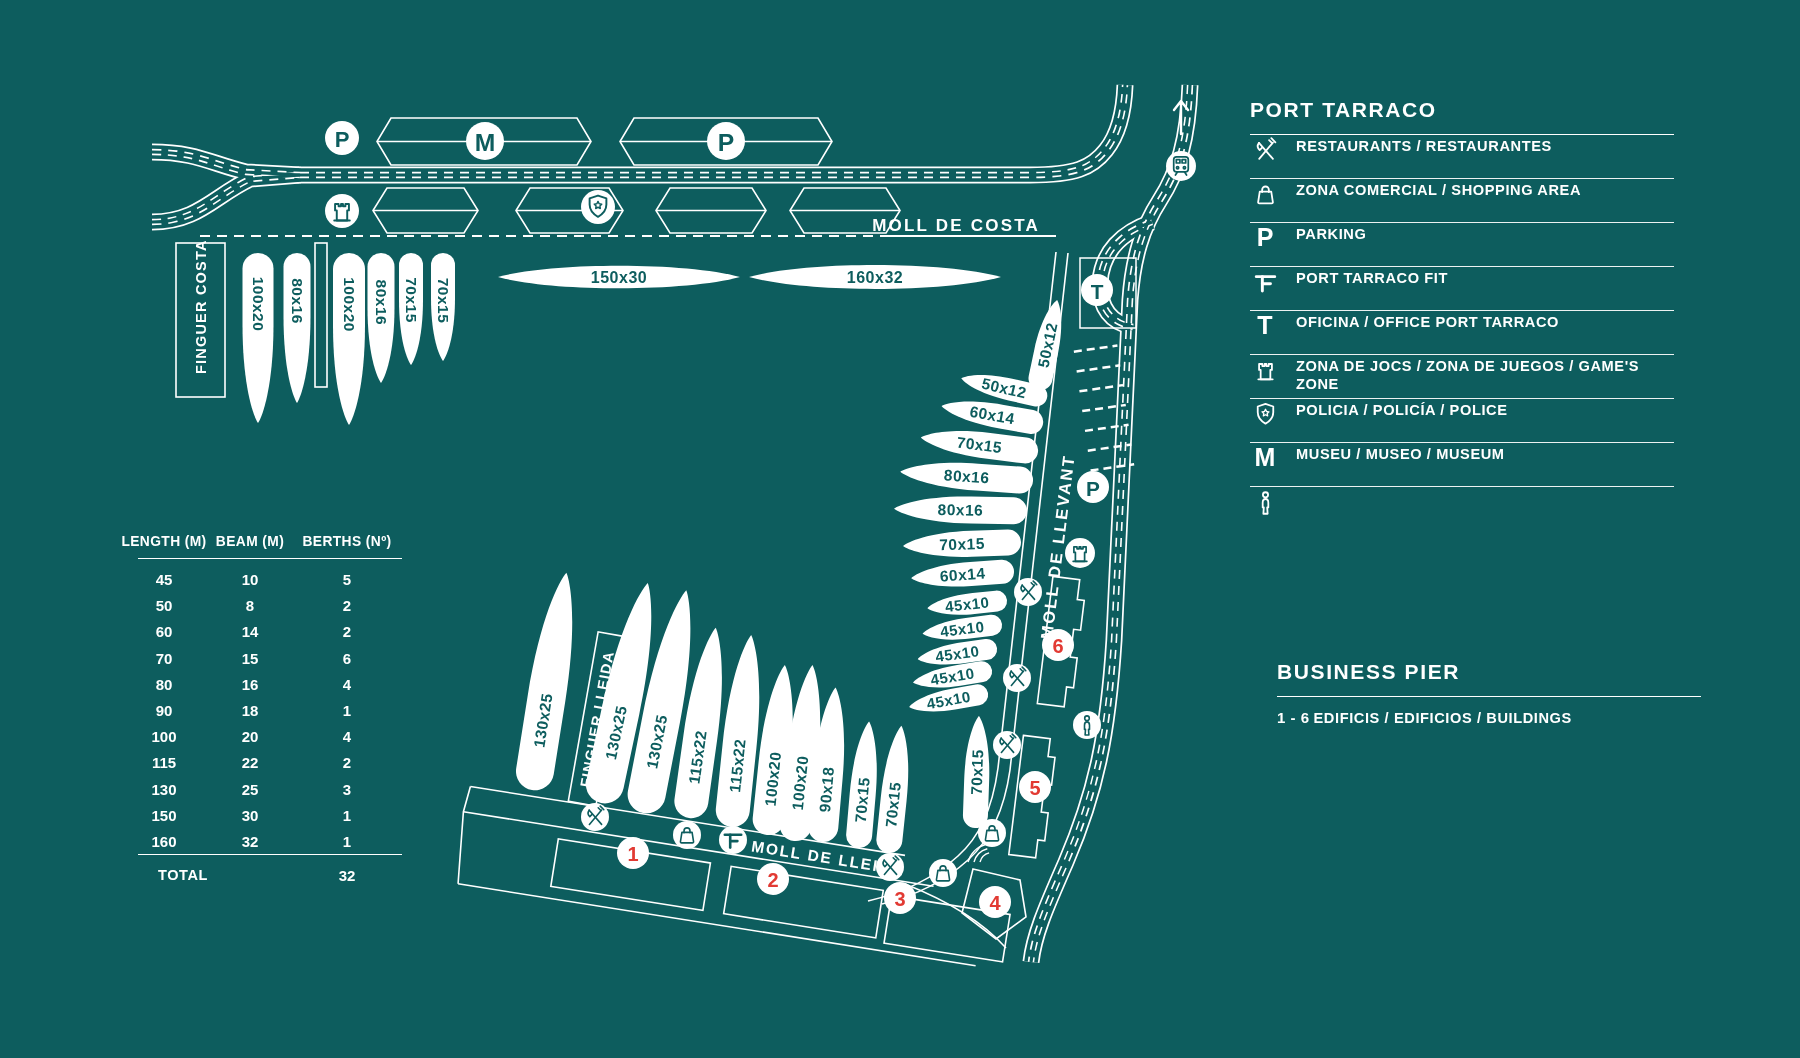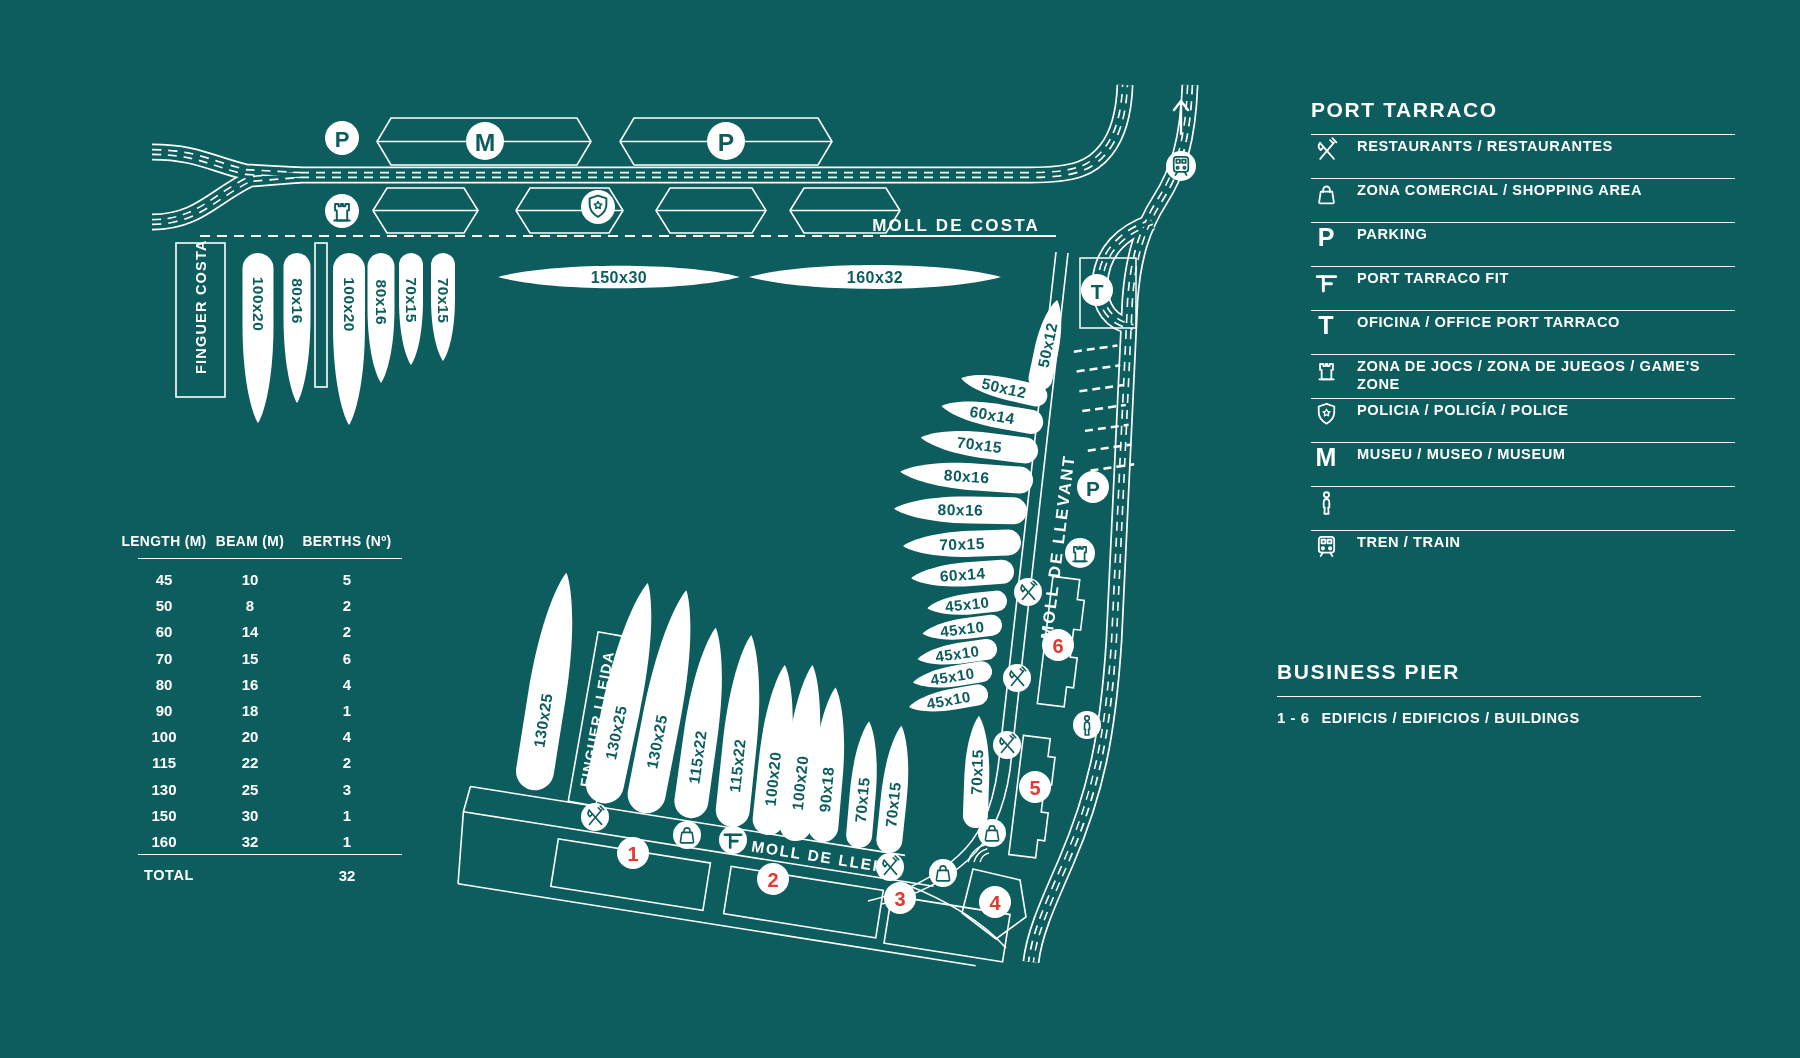--- a/index.html
+++ b/index.html
@@ -1,44 +1,44 @@
 <!DOCTYPE html>
 <html><head>
 <meta charset="utf-8">
 <style>
   html,body{margin:0;padding:0;background:#0d5d5e;}
   #stage{position:relative;width:1800px;height:1058px;background:#0d5d5e;overflow:hidden;
          font-family:"Liberation Sans",sans-serif;color:#fff;}
   #map-svg{position:absolute;left:0;top:0;font-family:"Liberation Sans",sans-serif;}
 
   
-  .legend{position:absolute;left:1311px;top:98px;width:424px;}
+  .legend{position:absolute;left:1250px;top:98px;width:424px;}
   .legend-title{font-size:21px;font-weight:700;letter-spacing:1.6px;
                 padding-bottom:12px;border-bottom:1.4px solid #fff;}
   .legend-row{display:flex;align-items:flex-start;gap:16px;min-height:39px;
               border-bottom:1.4px solid rgba(255,255,255,.92);padding:2px 0;}
   .legend-row:last-child{border-bottom:none;}
   .legend-icon{width:30px;display:flex;justify-content:center;align-items:center;flex:0 0 30px;}
   .legend-letter{font-size:25px;font-weight:800;line-height:1;}
   .legend-label{font-size:14.6px;font-weight:600;letter-spacing:.6px;line-height:1.25;}
 
   
   .bp{position:absolute;left:1277px;top:660px;width:424px;}
-  .bp-row{display:flex;gap:12px;align-items:baseline;padding-top:12px;}
+  .bp-row{display:flex;gap:4px;align-items:baseline;padding-top:12px;}
   .bp-range{font-size:15px;font-weight:800;letter-spacing:.5px;}
   .bp-label{font-size:14.6px;font-weight:600;letter-spacing:.6px;}
 
   
   .btable{position:absolute;left:84px;top:534px;width:306px;margin-left:36px;}
   .t-grid{display:grid;grid-template-columns:88px 84px 110px;}
   .t-head{font-size:13.8px;font-weight:800;letter-spacing:.4px;text-align:center;padding-bottom:9px;}
   .t-sep{grid-column:1 / span 3;border-top:1.5px solid #fff;margin-left:18px;}
   .t-cell{font-size:15px;font-weight:600;text-align:center;padding:4.6px 0;}
   .t-first{padding-top:12px;}
-  .t-total-label{font-size:14.5px;font-weight:800;letter-spacing:.6px;text-align:left;padding:12px 0 0 24px;}
+  .t-total-label{font-size:14.5px;font-weight:800;letter-spacing:.6px;text-align:right;padding:12px 0 0 24px;}
   .t-total-value{font-size:15px;font-weight:800;text-align:center;padding-top:12px;}
 </style>
 </head>
 <body>
 
 <div id="stage">
 
   <svg id="map-svg" width="1800" height="1058" viewBox="0 0 1800 1058">
       <path d="M300 175 H1030 C1075 175 1092 168 1106 150 C1118 135 1124 112 1125 85" fill="none" stroke="#fff" stroke-width="17"></path>
       <path d="M1190 85 C1188 140 1178 172 1160 200 C1142 228 1133 258 1130 300 L1114 640 C1108 735 1096 792 1066 862 C1044 912 1034 936 1031 962" fill="none" stroke="#fff" stroke-width="17"></path>
@@ -568,34 +568,20 @@
         </div>
         <div class="legend-row">
           <span class="legend-icon">
             <svg viewBox="0 0 24 24" width="27" height="27">
               <g fill="none" stroke="#fff" stroke-width="1.6" stroke-linecap="round" stroke-linejoin="round">
       <circle cx="12" cy="5.2" r="2.3"></circle>
       <path d="M10.1 22 l0.4 -5.6 h-1 V12.2 c0 -2.1 1 -3.3 2.5 -3.3 s2.5 1.2 2.5 3.3 V16.4 h-1 l0.4 5.6 z"></path>
               </g>
             </svg>
           </span>
-        </div>
-        <div class="legend-row">
-          <span class="legend-icon">
-            <svg viewBox="0 0 24 24" width="27" height="27">
-              <g fill="none" stroke="#fff" stroke-width="1.6" stroke-linecap="round" stroke-linejoin="round">
-      <rect x="5.2" y="3.4" width="13.6" height="14" rx="2.6"></rect>
-      <path d="M7.6 6 h3.4 v3.2 H7.6 z M13 6 h3.4 v3.2 H13 z"></path>
-      <circle cx="8.8" cy="13.6" r="1.05"></circle>
-                <circle cx="15.2" cy="13.6" r="1.05"></circle>
-      <path d="M8.8 17.4 l-2 3 M15.2 17.4 l2 3"></path>
-              </g>
-            </svg>
-          </span>
-    <span class="legend-label">TREN / TRAIN</span>
         </div>
       </div>
   </div>
 
   <div class="bp">
     <div class="legend-title">BUSINESS PIER</div>
     <div class="bp-row">
       <span class="bp-range">1 - 6</span>
       <span class="bp-label">EDIFICIS / EDIFICIOS / BUILDINGS</span>
     </div>

